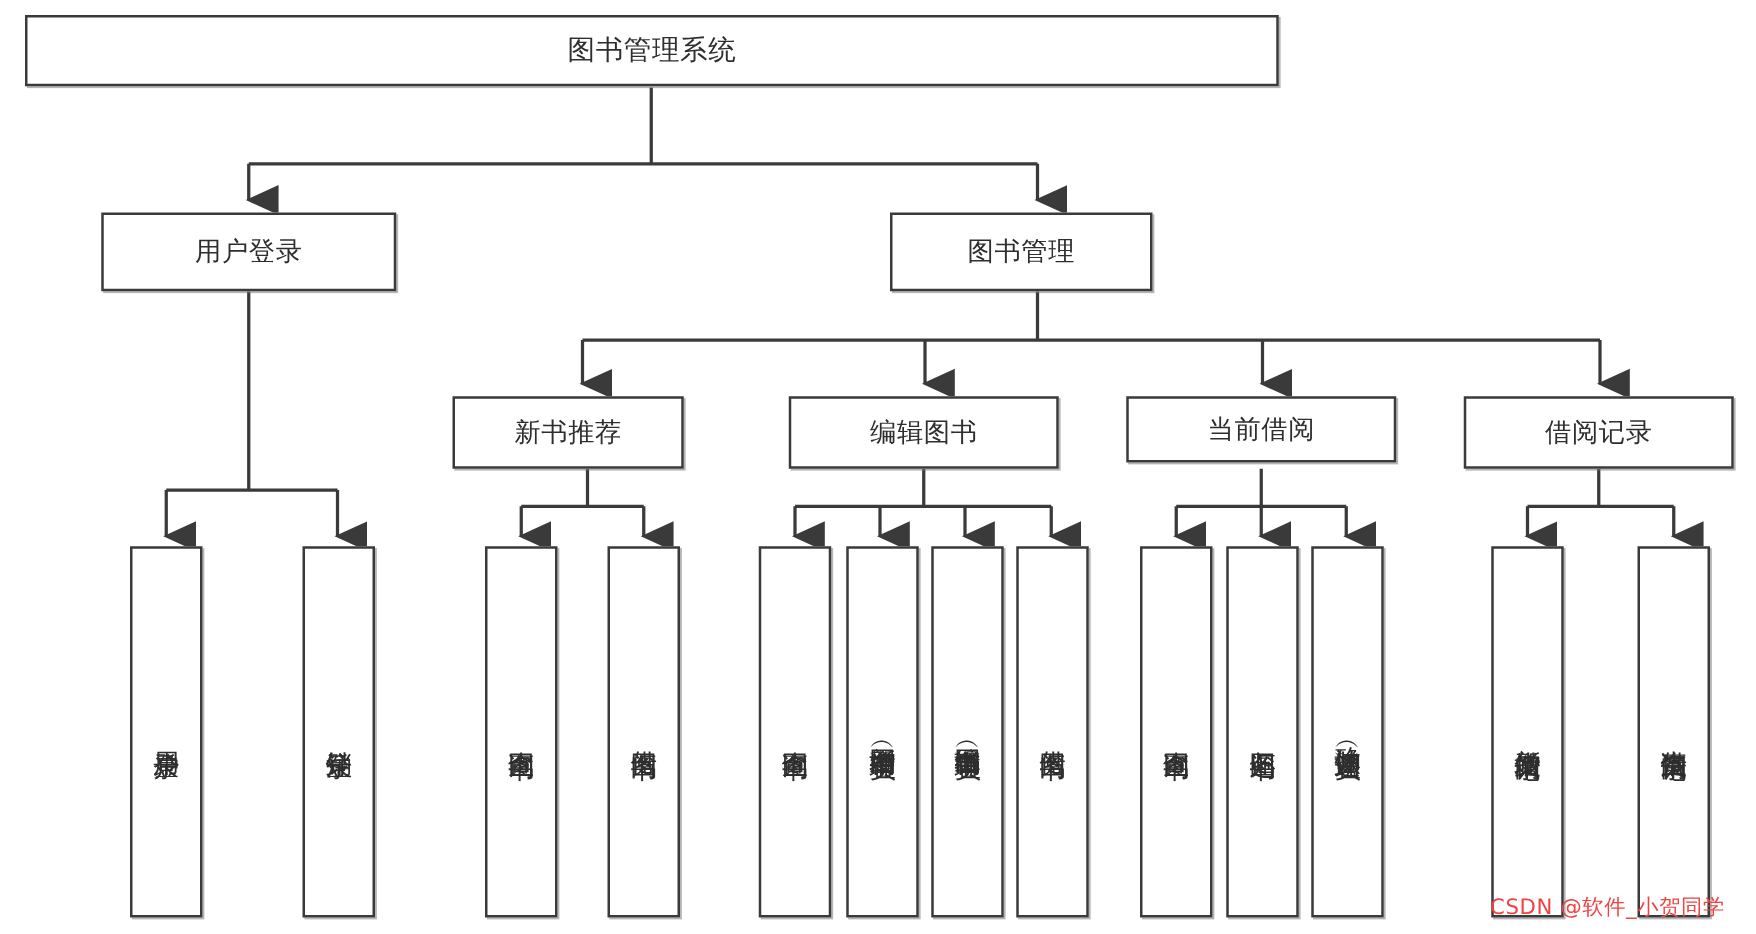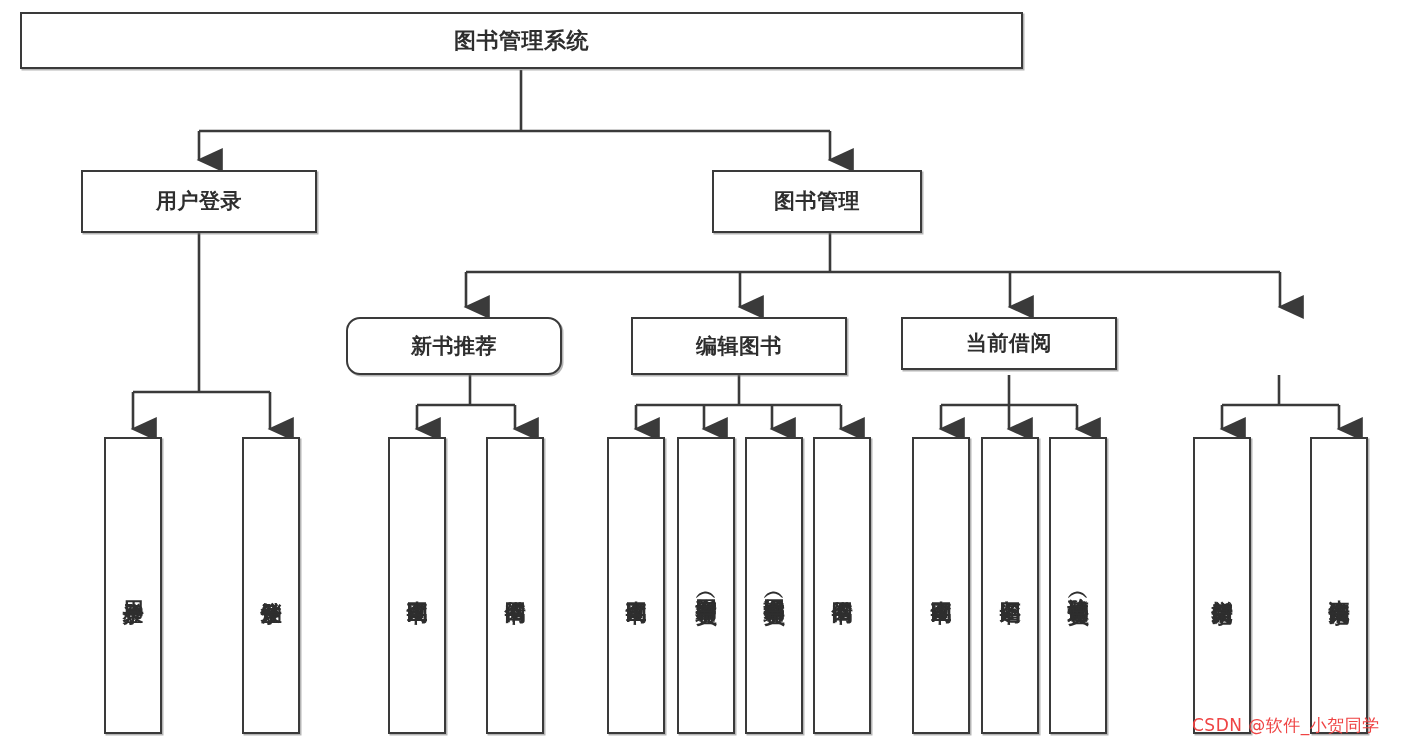--- a/index.html
+++ b/index.html
@@ -29,21 +29,20 @@
     position: absolute;
     box-sizing: border-box;
     border: 2px solid #3a3a3a;
     background: #ffffff;
     box-shadow: 1.5px 1.5px 0 0 rgba(120,120,120,0.55);
     display: flex;
     align-items: center;
     justify-content: center;
     color: #2e2e2e;
     z-index: 3;
-    font-weight: bold;
   }
   .node .label {
     display: block;
     text-align: center;
     line-height: 1.18;
     white-space: nowrap;
   }
   
   .node.horiz .label {
     font-size: 21px;
@@ -140,32 +139,35 @@
   </div>
 
   <div class="node horiz" style="left:81px; top:170px; width:236px; height:63px;">
     <span class="label">用户登录</span>
   </div>
 
   <div class="node horiz" style="left:712px; top:170px; width:210px; height:63px;">
     <span class="label">图书管理</span>
   </div>
 
-  <div class="node horiz" style="left:346px; top:317px; width:216px; height:58px;border-radius:14px;">
+  <div class="node horiz" style="left:362px; top:317px; width:185px; height:58px;">
     <span class="label">新书推荐</span>
   </div>
 
   <div class="node horiz" style="left:631px; top:317px; width:216px; height:58px;">
     <span class="label">编辑图书</span>
   </div>
 
   <div class="node horiz" style="left:901px; top:317px; width:216px; height:53px;">
     <span class="label">当前借阅</span>
   </div>
 
+  <div class="node horiz" style="left:1171px; top:317px; width:216px; height:58px;">
+    <span class="label">借阅记录</span>
+  </div>
 
   <div class="node vert" style="left:104px; top:437px; width:58px; height:297px;">
     <span class="label">用户登录</span>
   </div>
 
   <div class="node vert" style="left:242px; top:437px; width:58px; height:297px;">
     <span class="label">注销登录</span>
   </div>
 
   <div class="node vert" style="left:388px; top:437px; width:58px; height:297px;">

